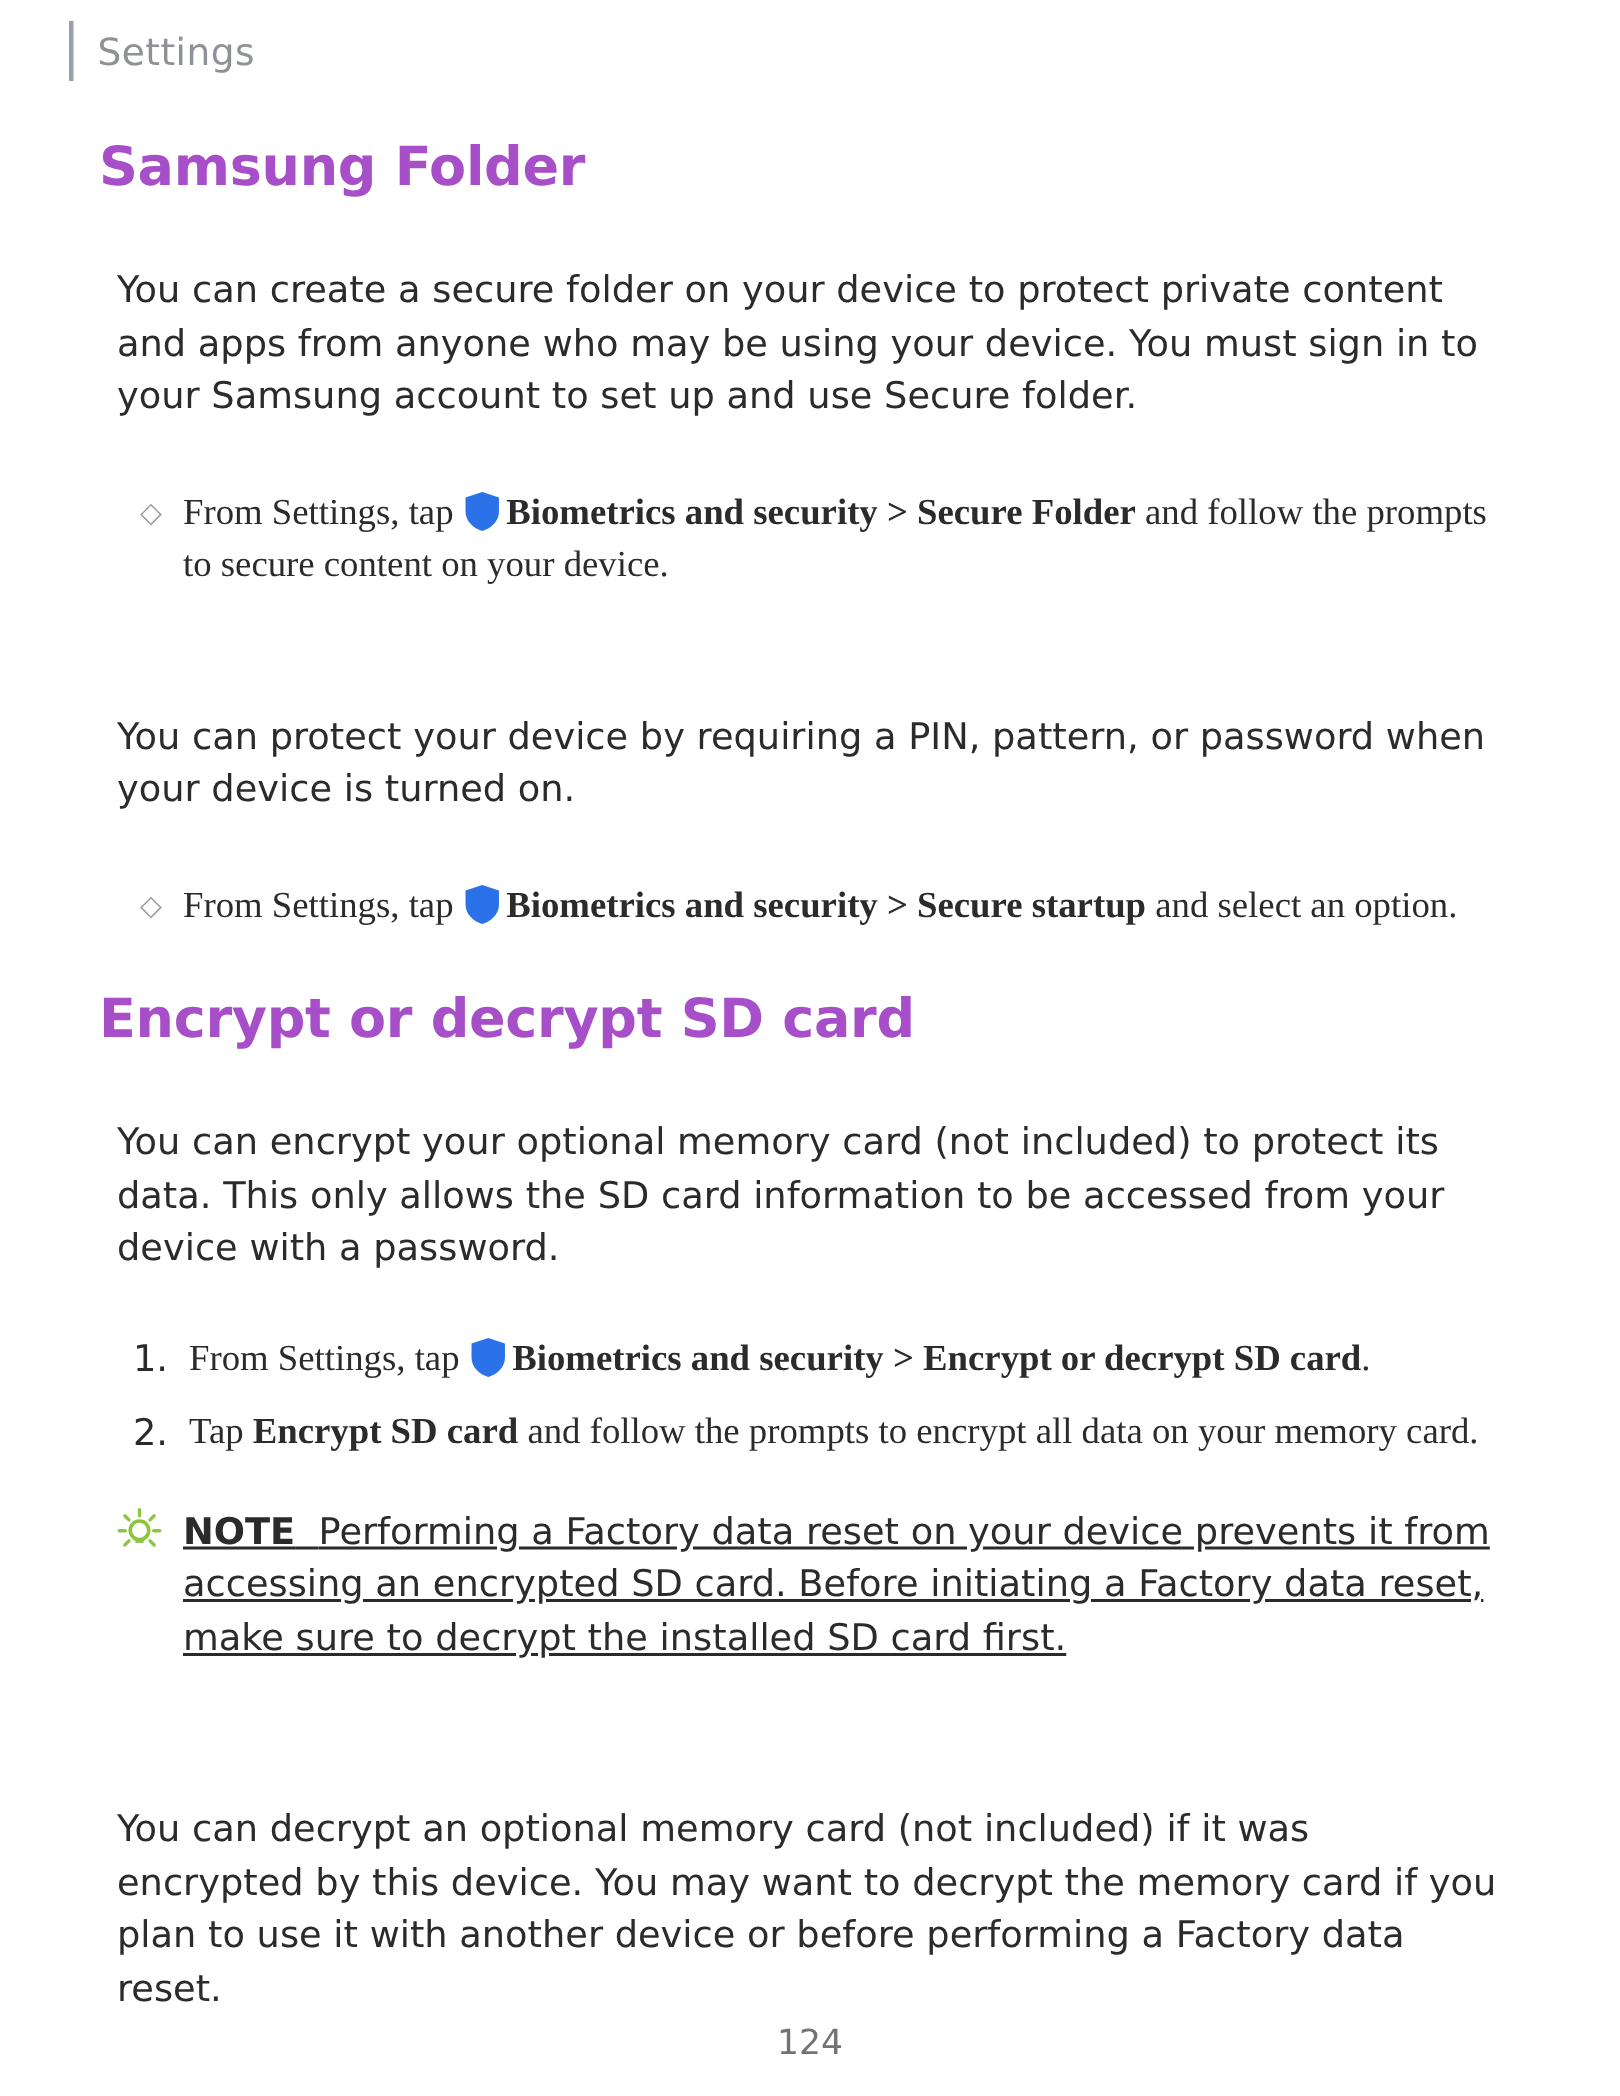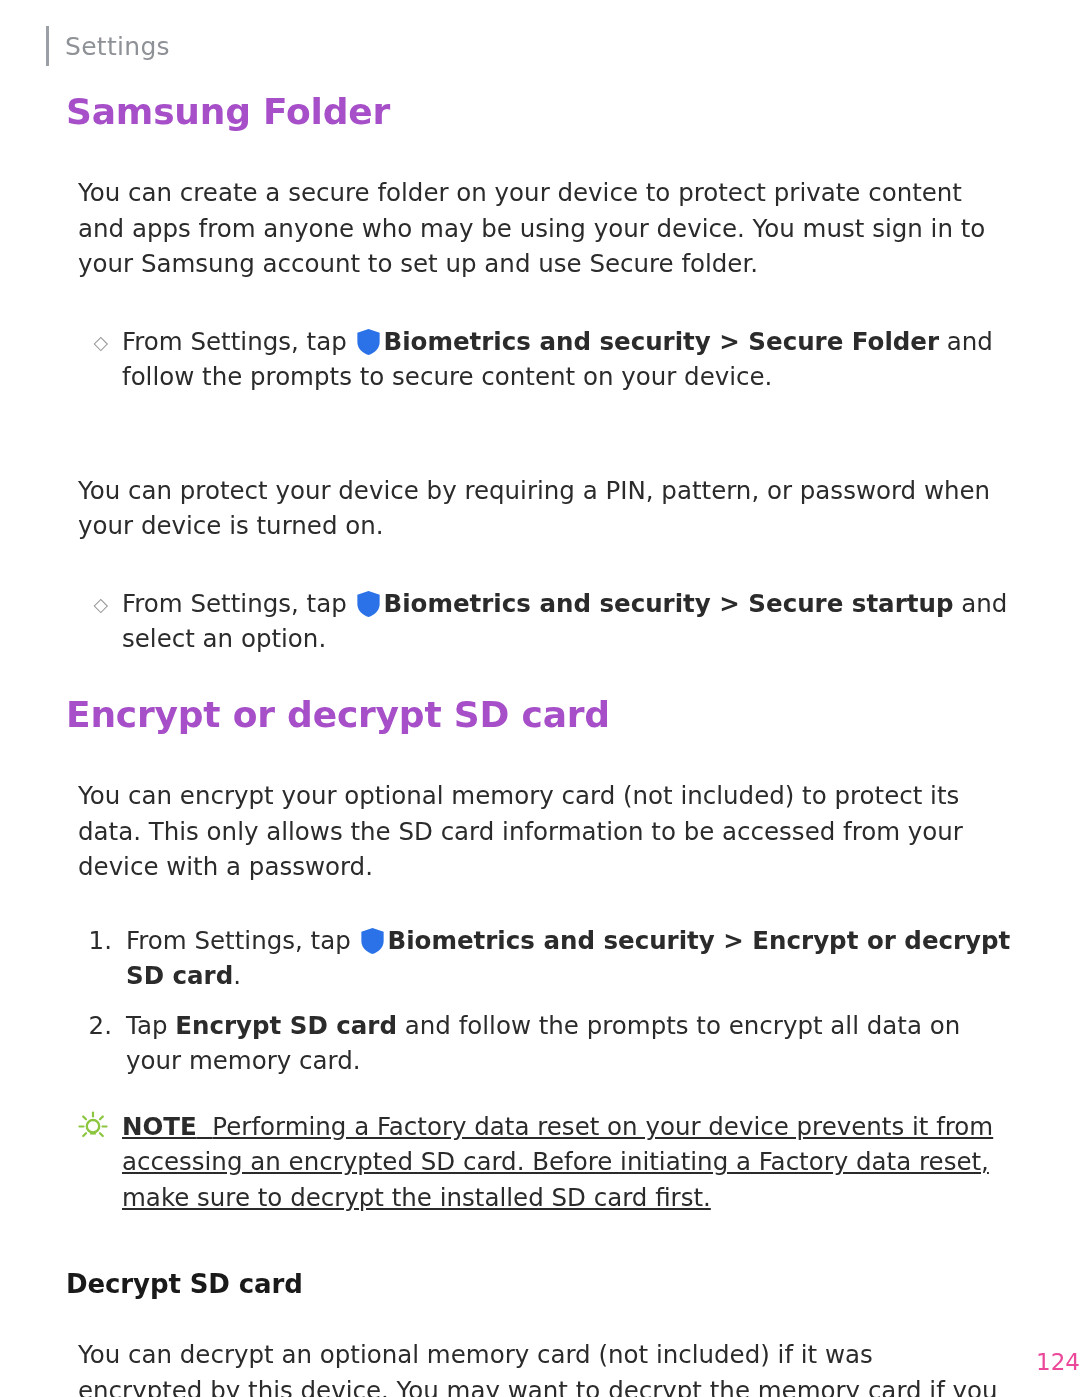--- a/index.html
+++ b/index.html
@@ -19,21 +19,21 @@
     position: relative;
     width: 1080px;
     height: 1397px;
     box-sizing: border-box;
     padding: 0 66px;
   }
 
   
   .running-head {
     position: absolute;
-    top: 24px;
+    top: 12px;
     left: 46px;
     display: flex;
     align-items: center;
     height: 44px;
   }
   .running-head .rule {
     width: 3px;
     height: 40px;
     background: #9aa0a6;
     margin-right: 16px;
@@ -95,21 +95,21 @@
     line-height: 1.45;
     color: #2b2b2b;
   }
   .num-marker {
     width: 60px;
     flex: 0 0 60px;
     text-align: right;
     padding-right: 14px;
     box-sizing: border-box;
   }
-  .bullet-text { flex: 1; }
+  .bullet-text { flex: 1; font-family: Liberation Serif, serif; }
 
   
   .shield {
     display: inline-block;
     width: 23px;
     height: 26px;
     vertical-align: -5px;
     margin: 0 4px 0 2px;
   }
   .b { font-weight: bold; }
@@ -132,23 +132,23 @@
   }
   .note-text { flex: 1; }
   .note-label { font-weight: bold; }
 
   
   .footer {
     position: absolute;
     left: 0;
     right: 0;
     bottom: 22px;
-    text-align: right;
+    text-align: center;
     font-size: 23px;
-    color: #ec4899;
+    color: #737373;
   }
   .sp-14 { height: 14px; }
   .sp-18 { height: 18px; }
   .sp-26 { height: 26px; }
   .sp-30 { height: 30px; }
   .sp-36 { height: 36px; }
 </style>
 </head>
 <body>
 
@@ -245,18 +245,17 @@
     </div>
     <div class="note-text">
       <span class="note-label">NOTE</span>&nbsp;
       <span>Performing a Factory data reset on your device prevents it from accessing an encrypted SD card. Before initiating a Factory data reset, make sure to decrypt the installed SD card first.</span>
     </div>
   </div>
 
   <div class="sp-36"></div>
   <div class="sp-18"></div>
 
-  <h2 class="sub">Decrypt SD card</h2>
   <div class="sp-26"></div>
   <p class="body">You can decrypt an optional memory card (not included) if it was encrypted by this device. You may want to decrypt the memory card if you plan to use it with another device or before performing a Factory data reset.</p>
 
   <div class="footer">124</div>
 </div>
 
 </body></html>

